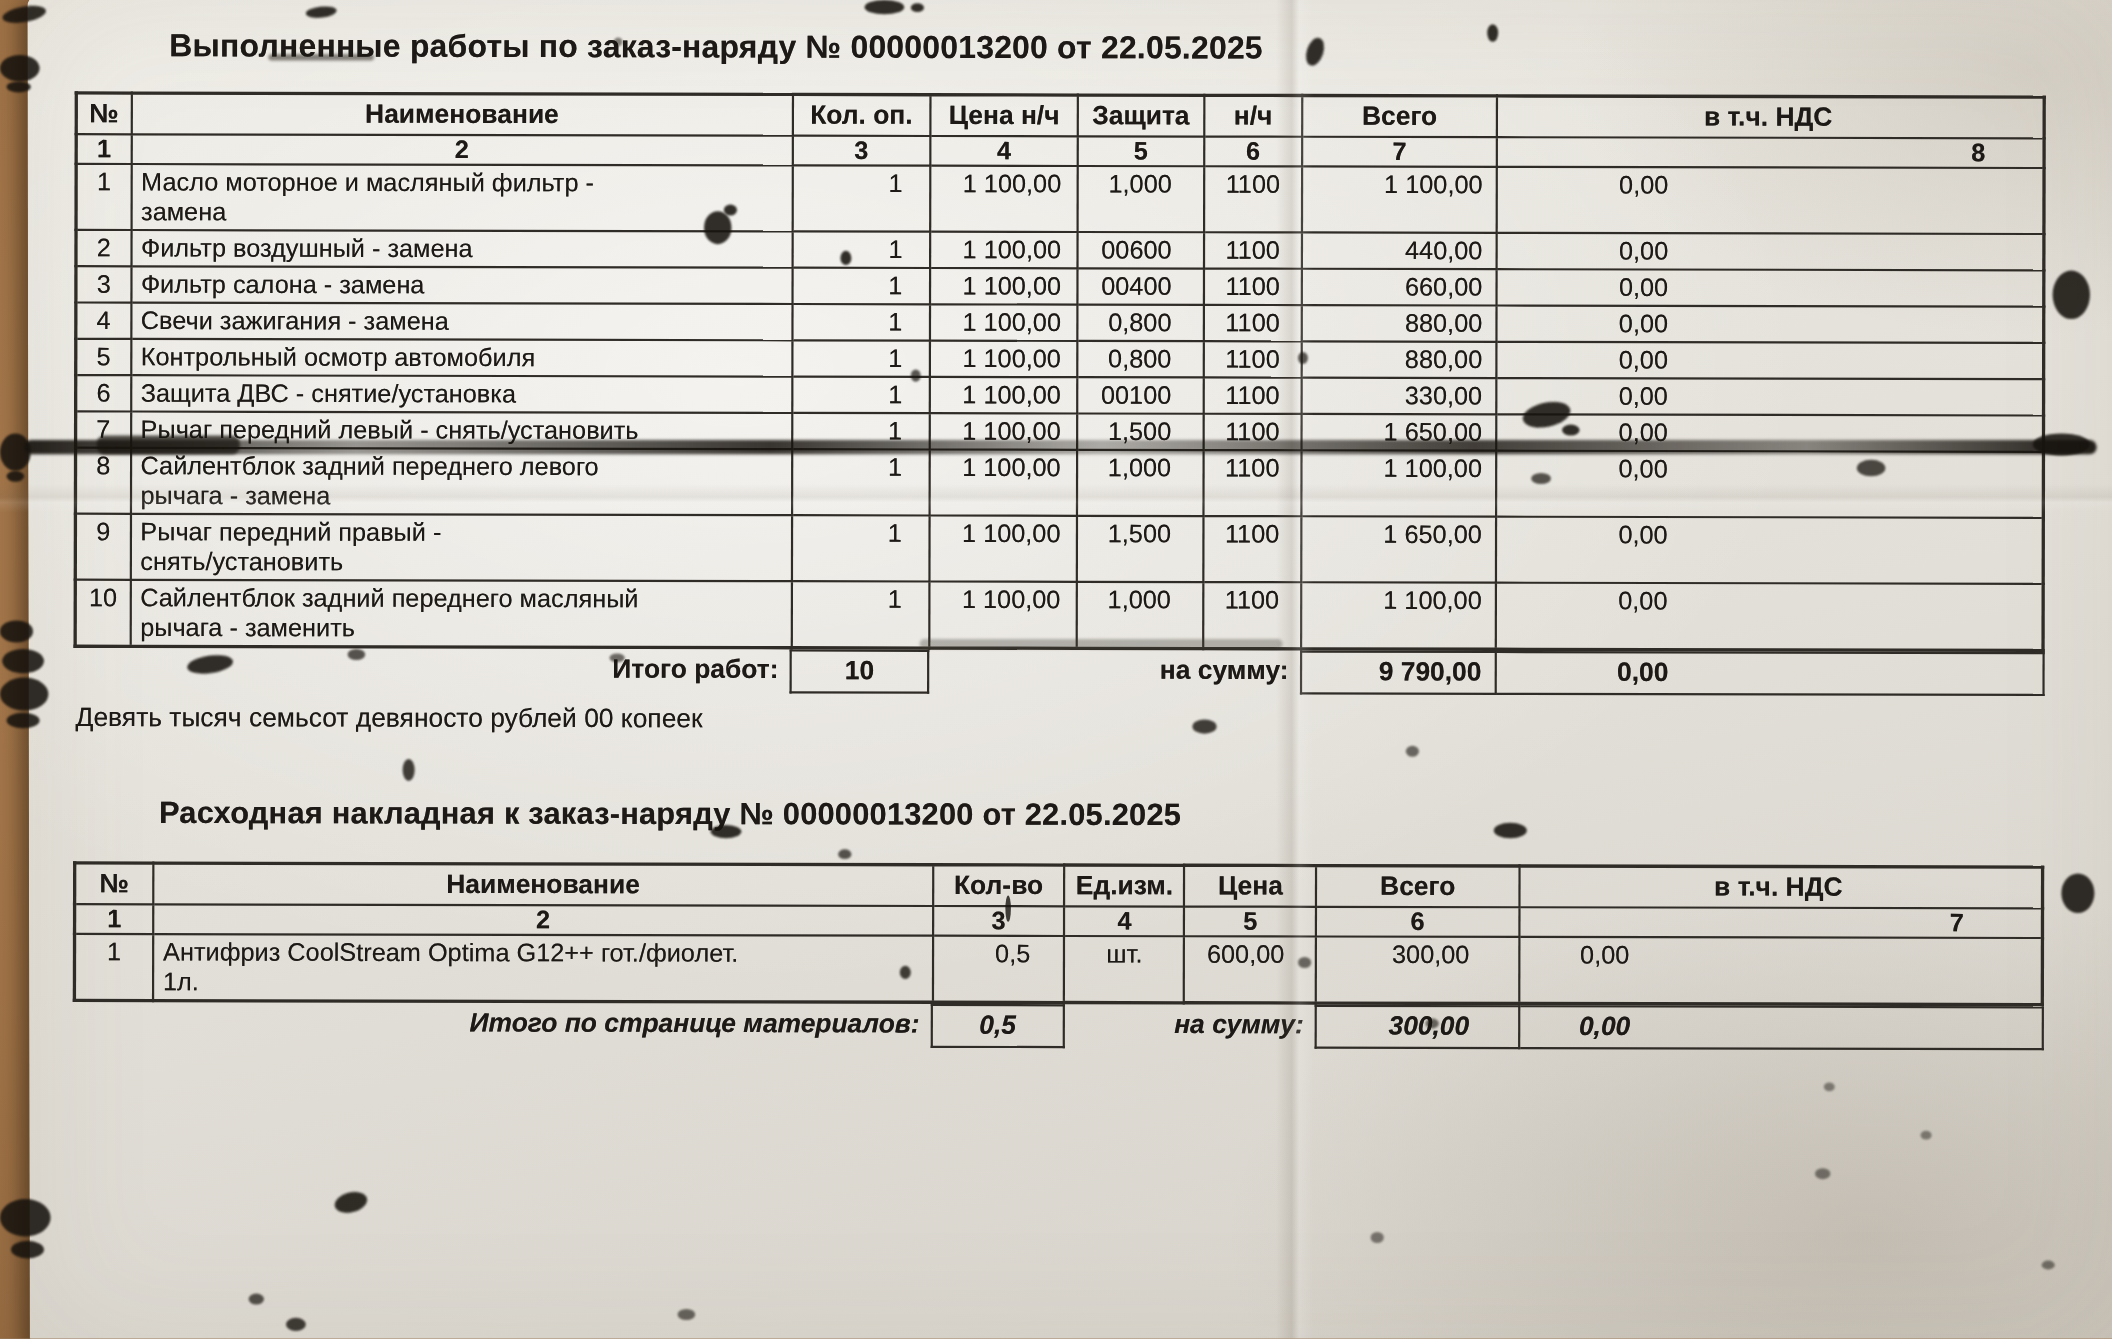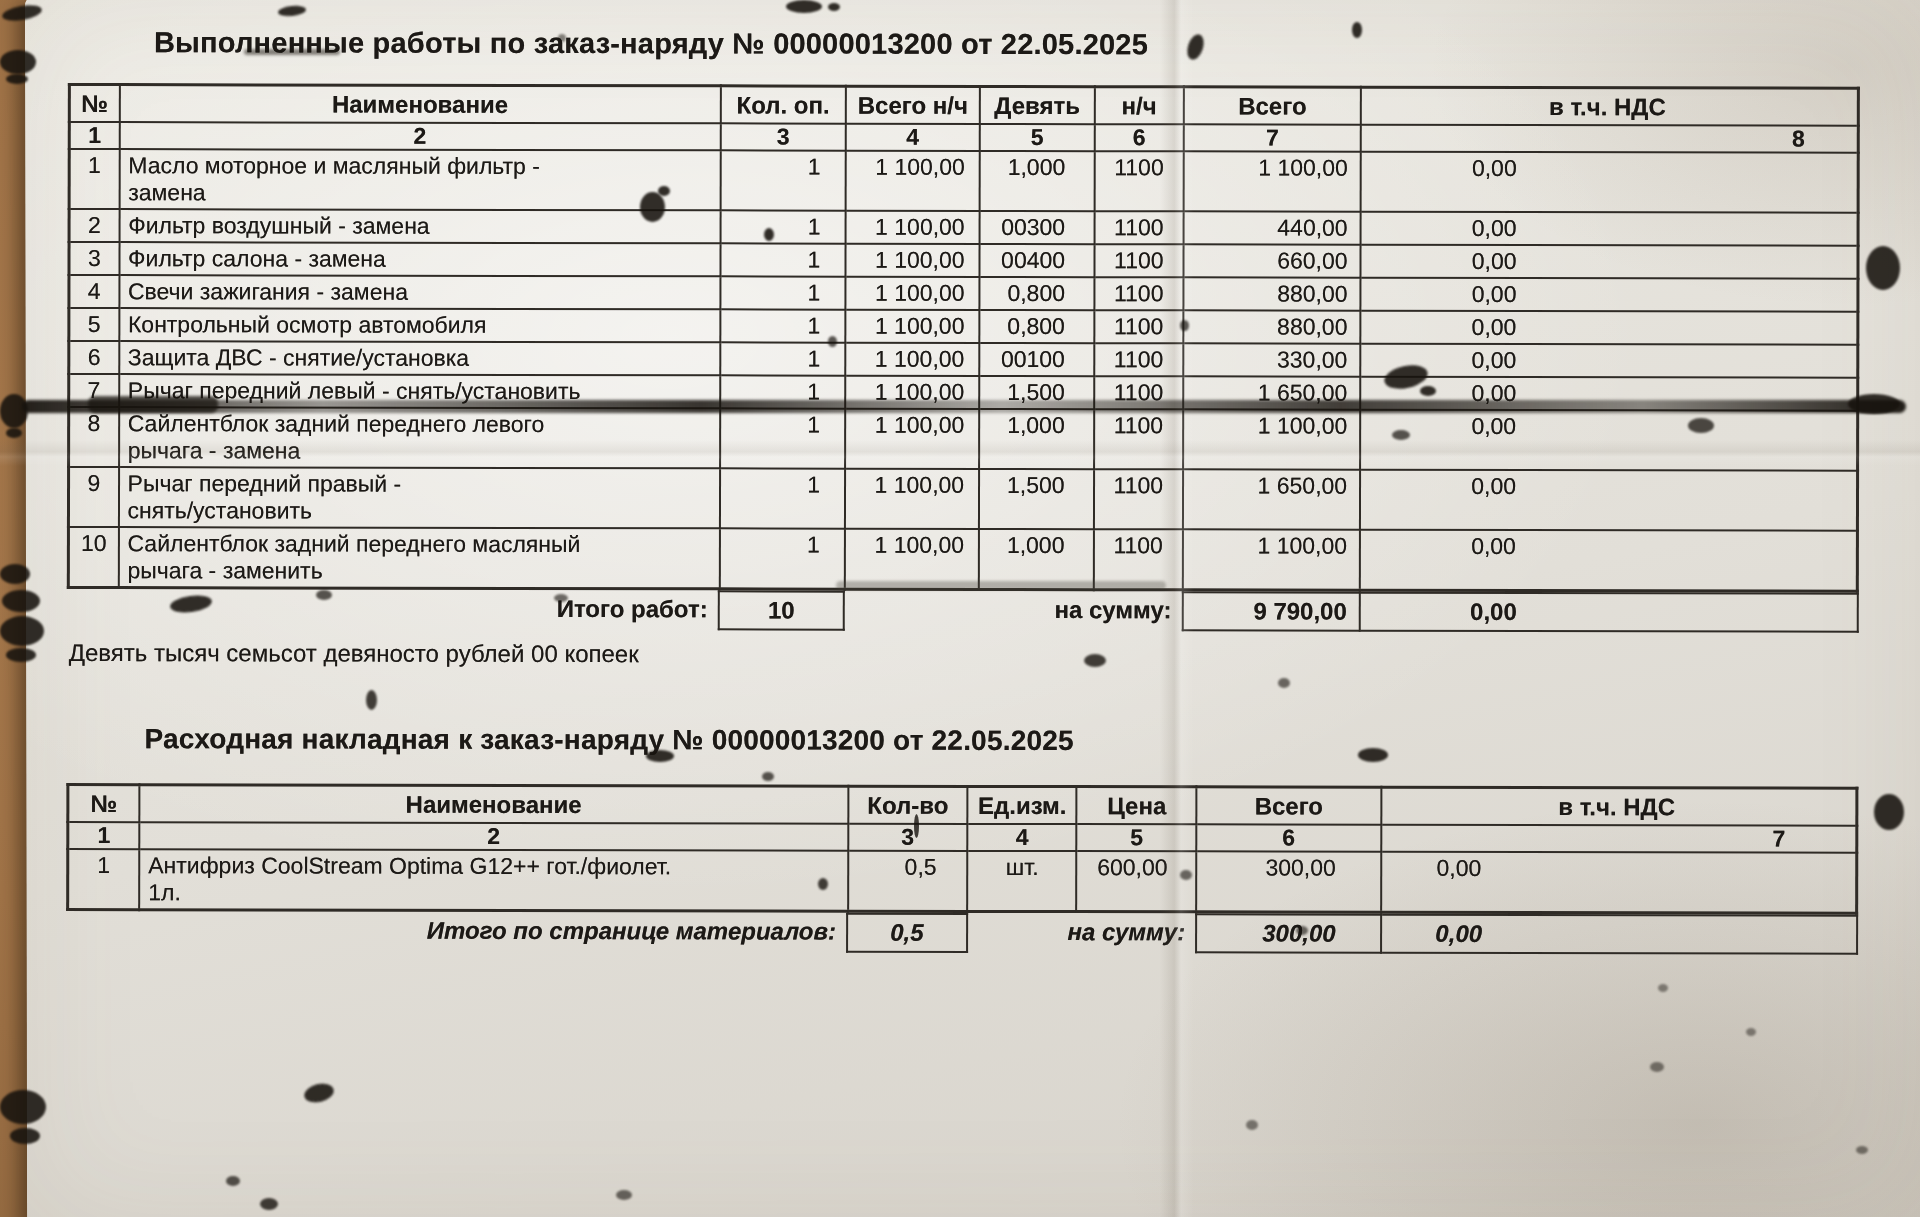--- a/index.html
+++ b/index.html
@@ -86,22 +86,22 @@
           <col class="w5">
           <col class="w6">
           <col class="w7">
           <col class="w8">
         </colgroup>
       <thead>
         <tr>
           <th>№</th>
           <th>Наименование</th>
           <th>Кол. оп.</th>
-          <th>Всего н/ч</th>
-          <th>Девять</th>
+          <th>Цена н/ч</th>
+          <th>Защита</th>
           <th>н/ч</th>
           <th>Всего</th>
           <th class="h-vat">в т.ч. НДС</th>
         </tr>
         <tr class="numrow">
           <td>1</td>
           <td>2</td>
           <td>3</td>
           <td>4</td>
           <td>5</td>
@@ -120,21 +120,21 @@
           <td class="num pr-norm">1,000</td>
           <td class="ctr">1100</td>
           <td class="num pr-total">1 100,00</td>
           <td class="num pr-vat">0,00</td>
         </tr>
         <tr>
           <td class="ctr">2</td>
           <td class="name">Фильтр воздушный  - замена</td>
           <td class="num pr-qty">1</td>
           <td class="num pr-price">1 100,00</td>
-          <td class="num pr-norm">00300</td>
+          <td class="num pr-norm">00600</td>
           <td class="ctr">1100</td>
           <td class="num pr-total">440,00</td>
           <td class="num pr-vat">0,00</td>
         </tr>
         <tr>
           <td class="ctr">3</td>
           <td class="name">Фильтр салона - замена</td>
           <td class="num pr-qty">1</td>
           <td class="num pr-price">1 100,00</td>
           <td class="num pr-norm">00400</td>

